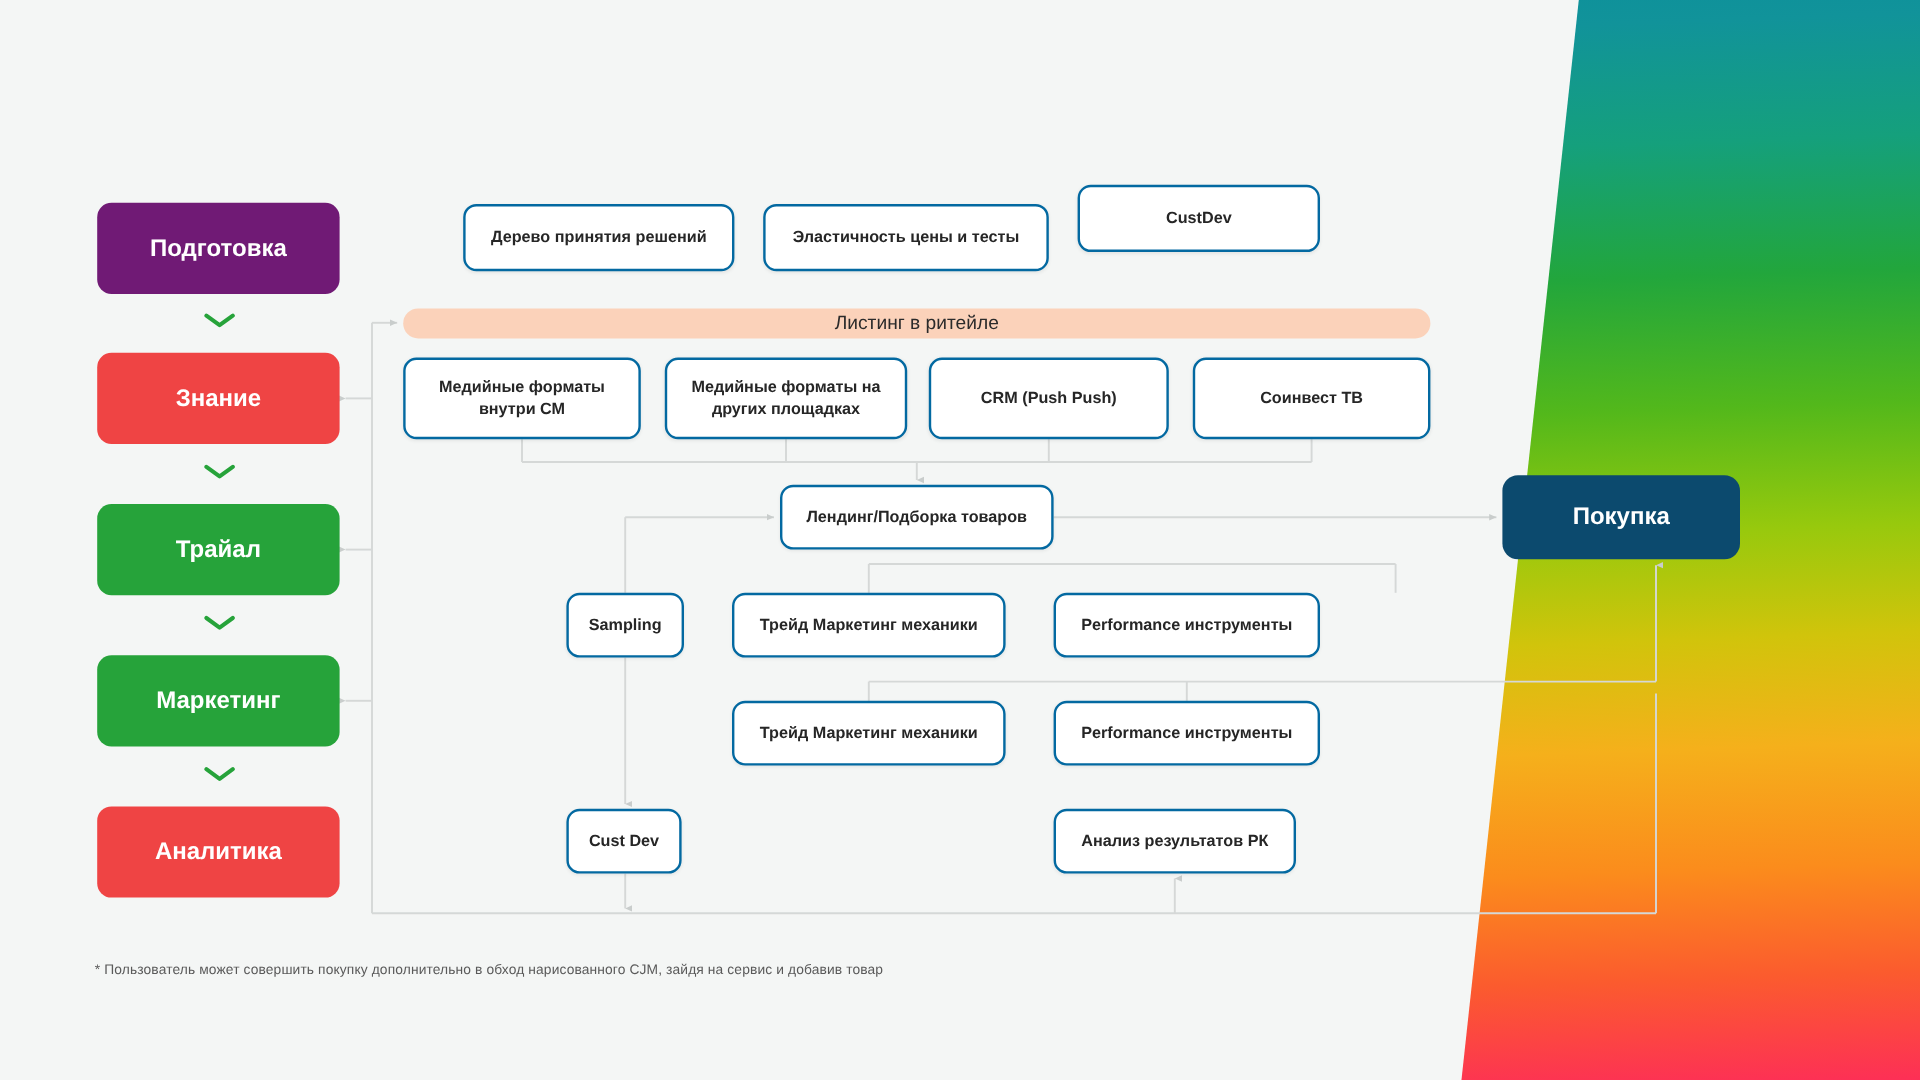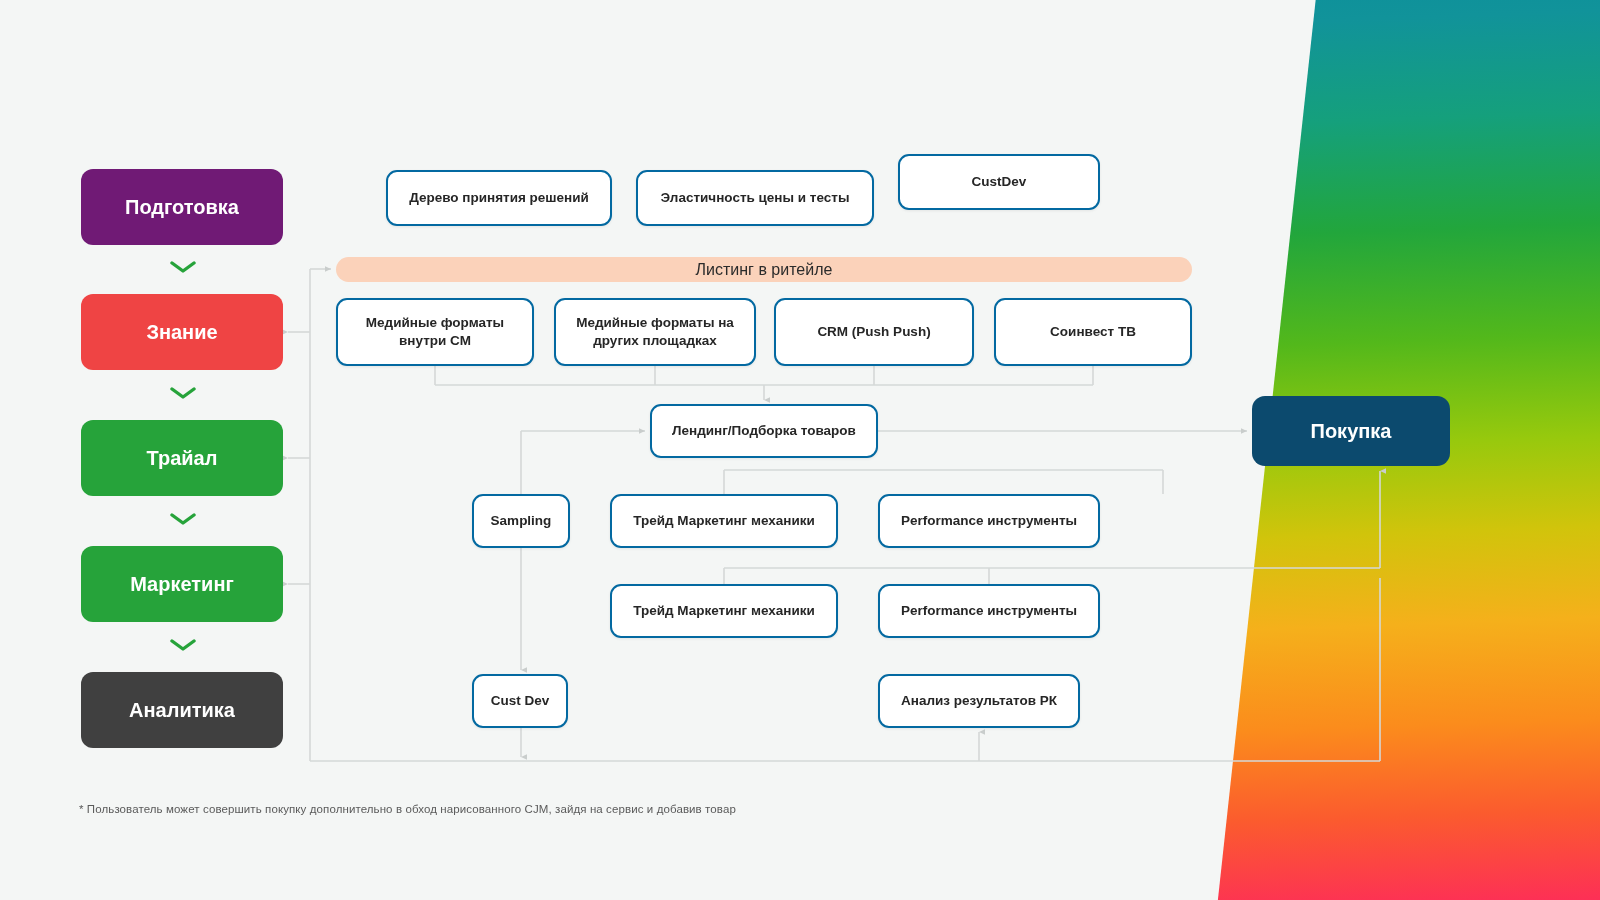--- a/index.html
+++ b/index.html
@@ -221,21 +221,21 @@
       <path d="M979,761 L979,732" marker-end="url(#ah-u)"></path>
 
     </g>
   </svg>
 
   <div id="stage-layer">
       <div class="stage" style="top: 169px; left: 81px; background: #701a75;">Подготовка</div>
       <div class="stage" style="top: 294px; left: 81px; background: #ef4444;">Знание</div>
       <div class="stage" style="top: 420px; left: 81px; background: rgb(38, 163, 58);">Трайал</div>
       <div class="stage" style="top: 546px; left: 81px; background: rgb(38, 163, 58);">Маркетинг</div>
-      <div class="stage" style="top: 672px; left: 81px; background: #404040;">Аналитика</div>
+      <div class="stage" style="top: 672px; left: 81px; background: #ef4444;">Аналитика</div>
     </div>
 
   <div id="chevron-layer">
       <div class="chev" style="top: 260px;">
         <svg viewBox="0 0 26 14">
           <path d="M2,3 L13,11 L24,3" fill="none" stroke="#26a33a" stroke-width="3.4" stroke-linecap="round" stroke-linejoin="round"></path>
         </svg>
       </div>
       <div class="chev" style="top: 386px;">
         <svg viewBox="0 0 26 14">

